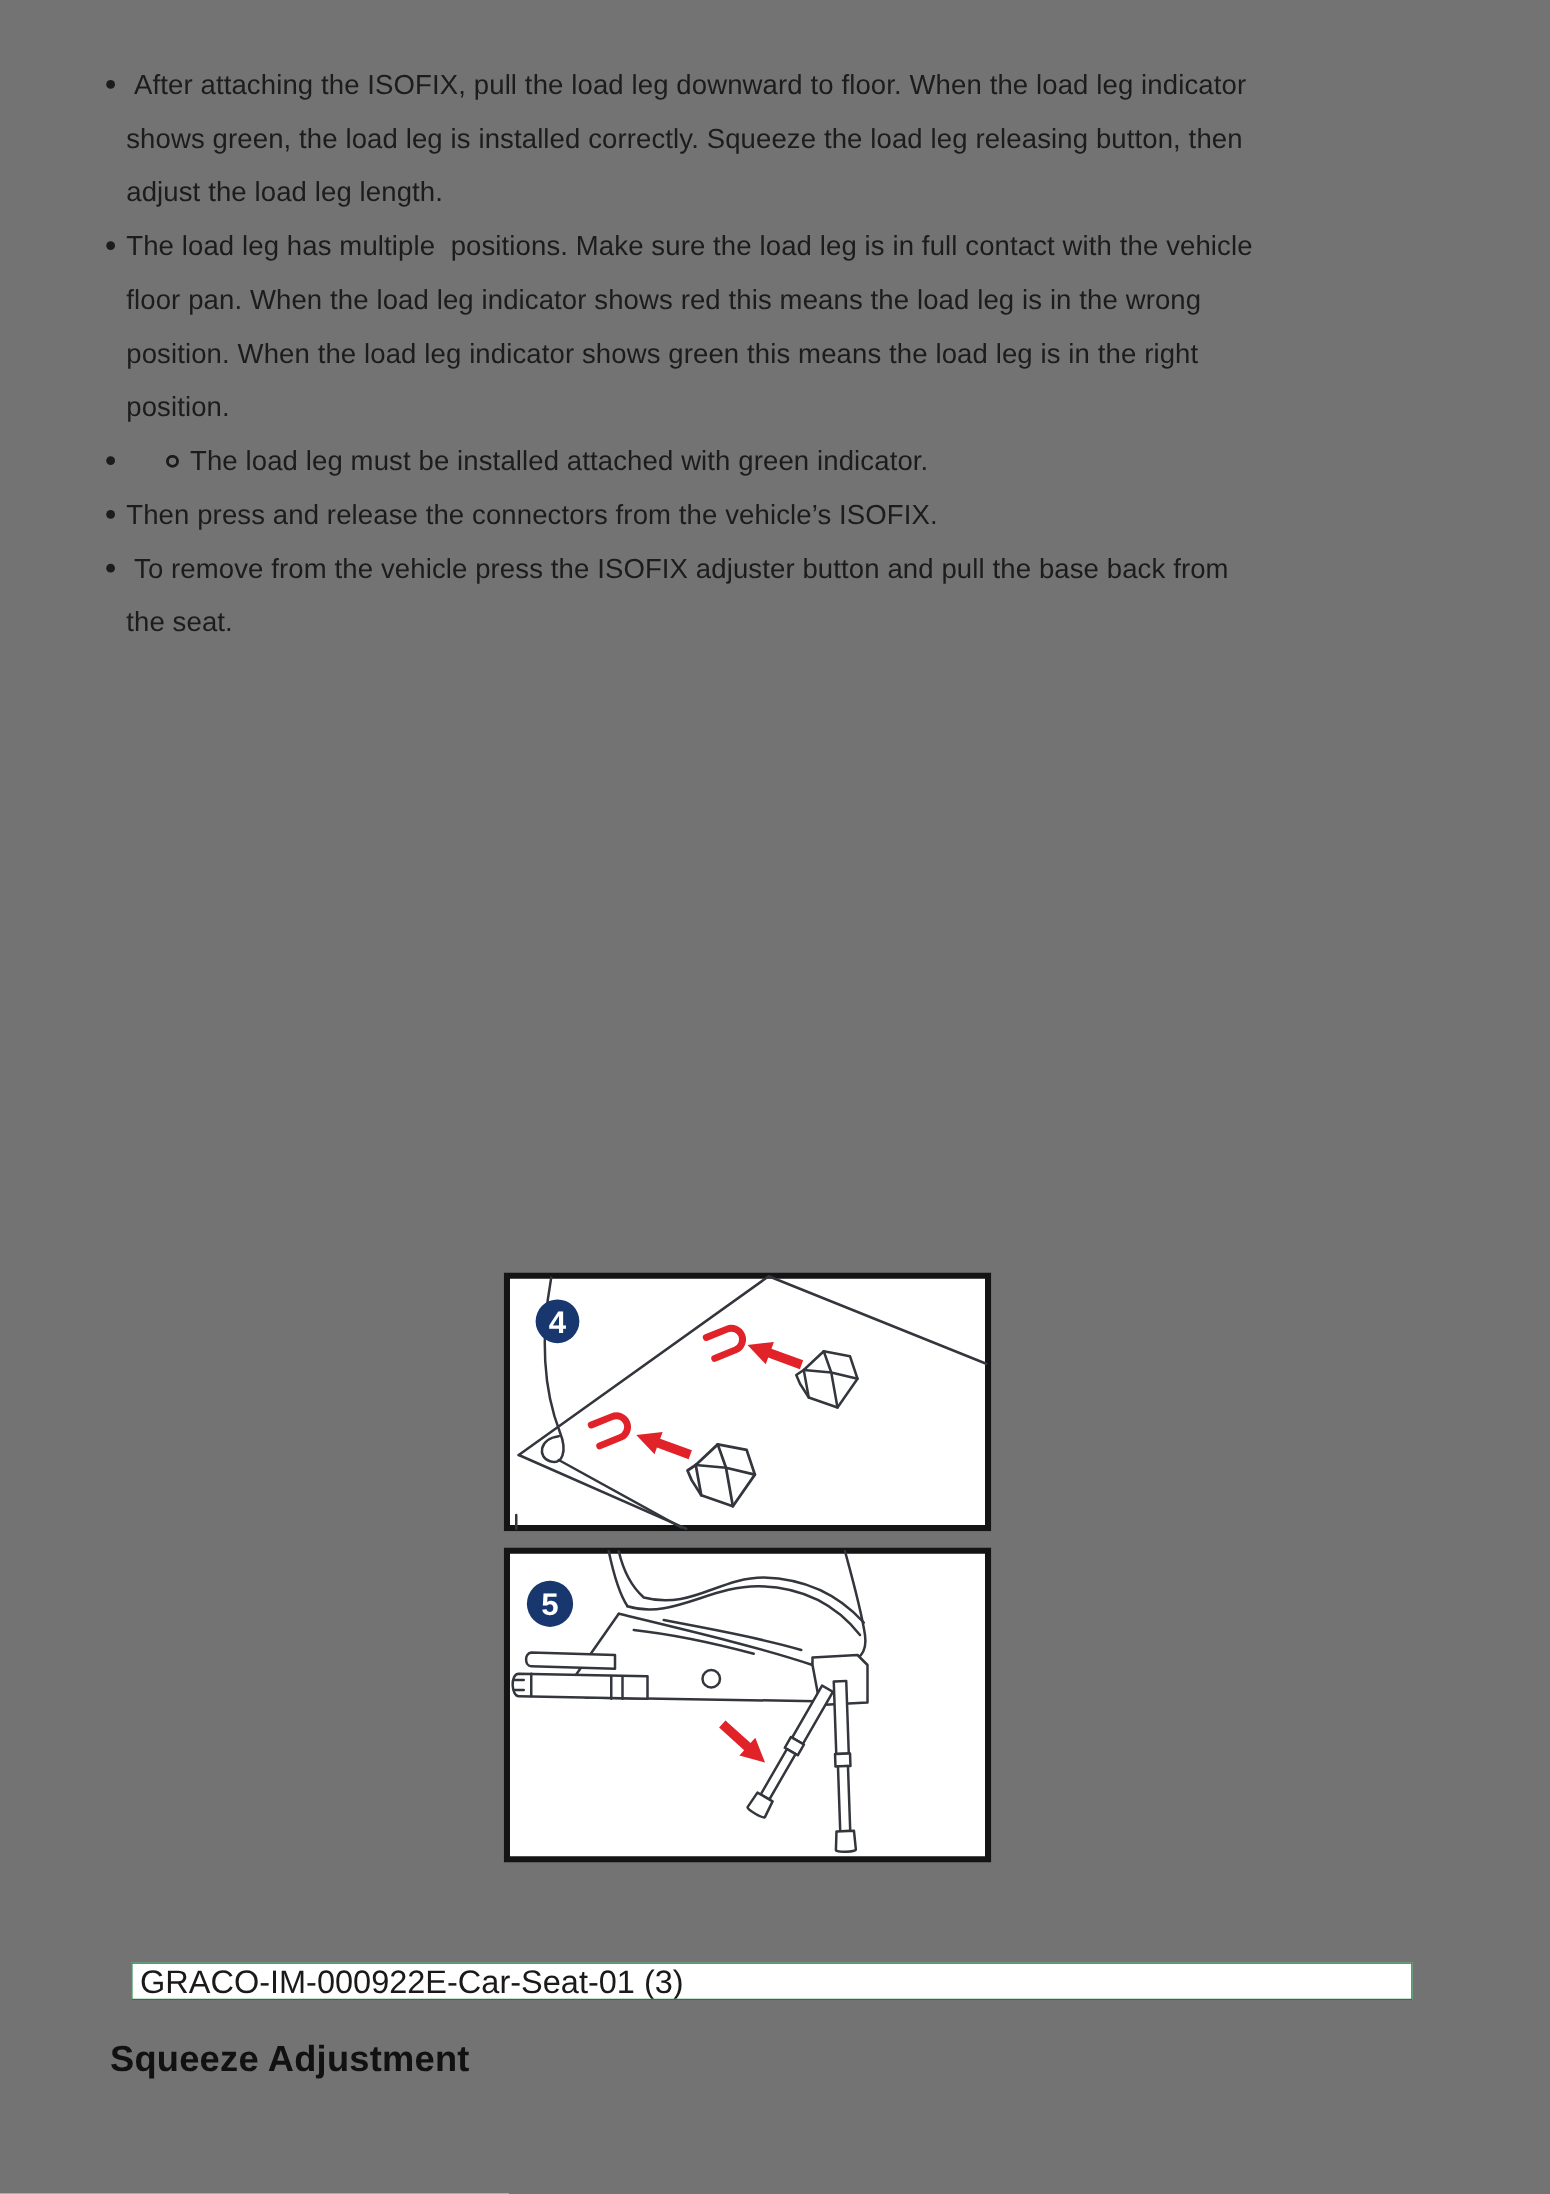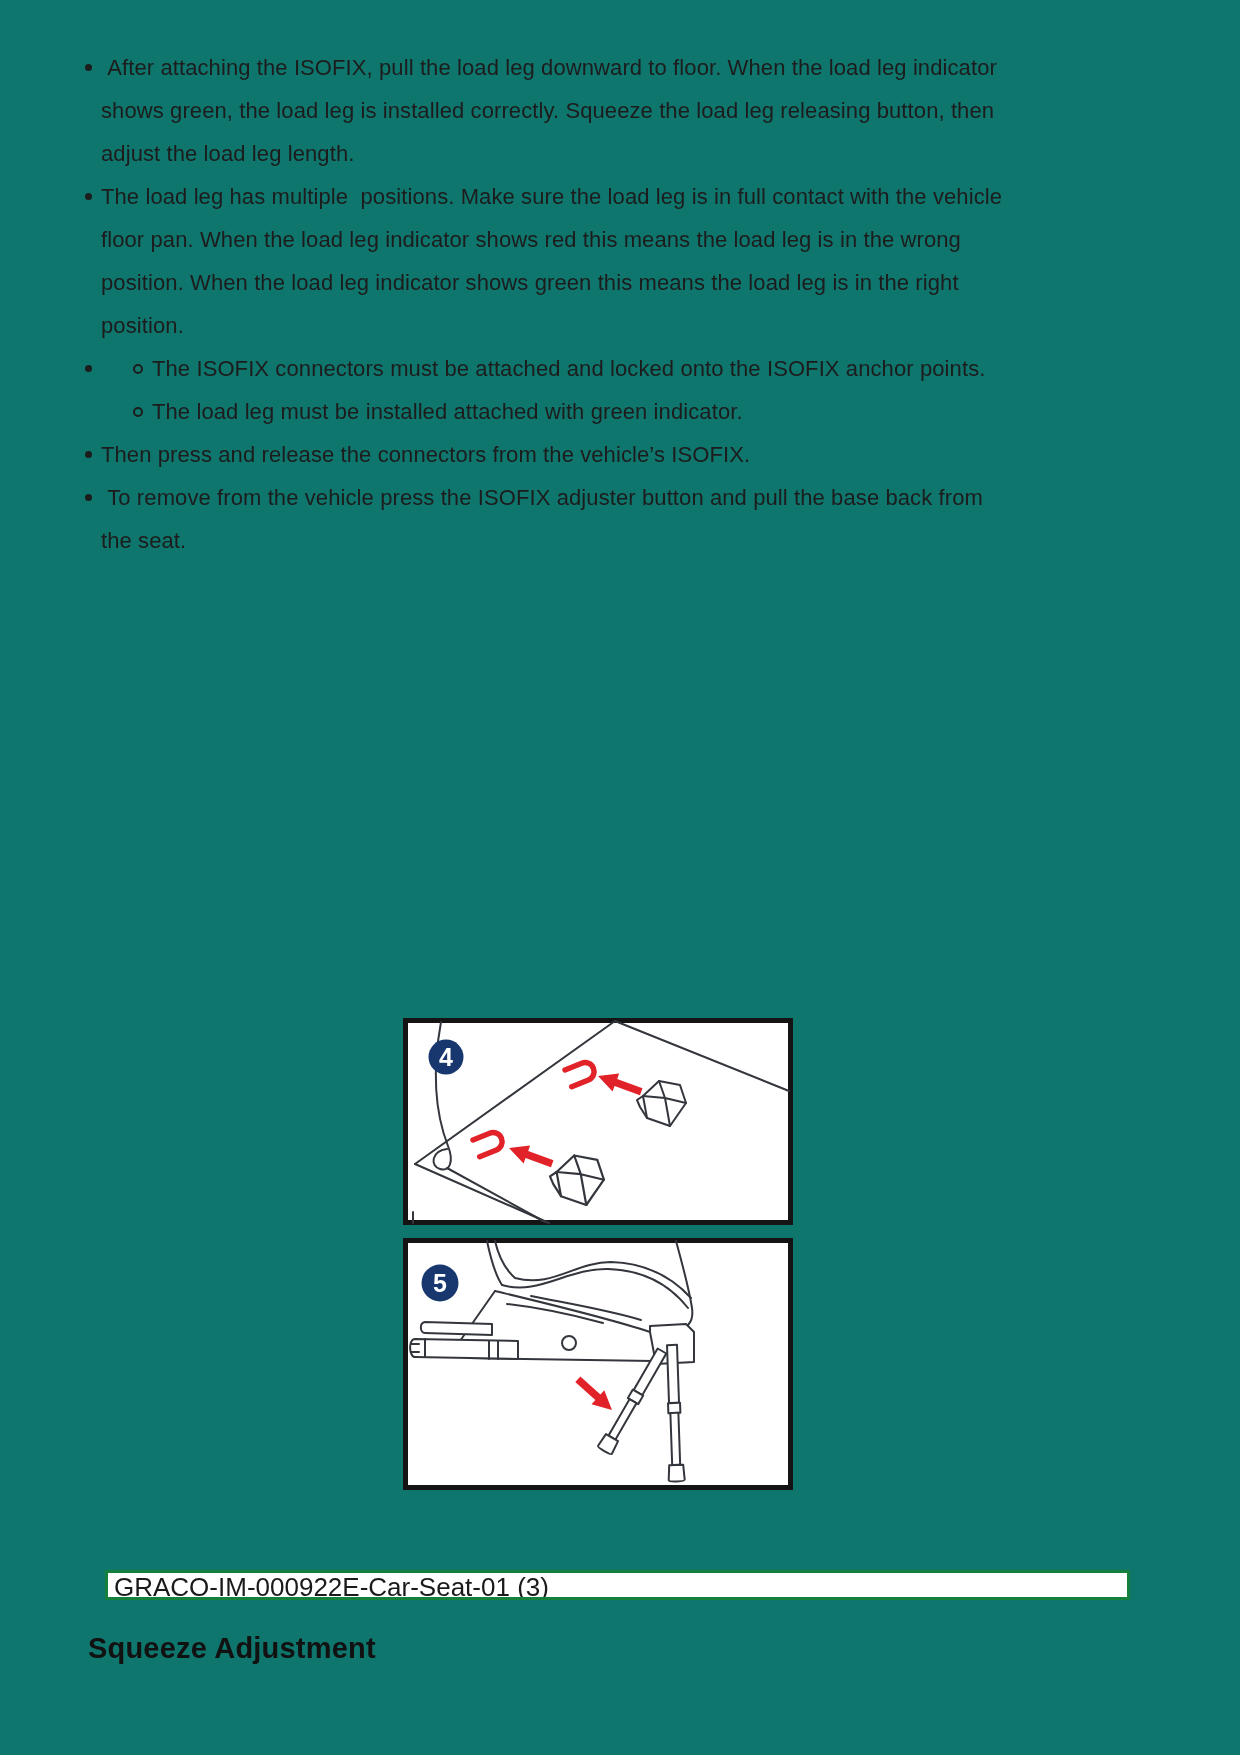--- a/index.html
+++ b/index.html
@@ -1,37 +1,37 @@
 <!DOCTYPE html>
 <html><head>
 <meta charset="utf-8">
 <style>
   html,body { margin:0; padding:0; background:#ffffff; }
   .page {
-    position:relative; width:1240px; height:1755px; background:#0f766e;
+    position:relative; width:1240px; height:1755px; background:#737373;
     font-family:"Liberation Sans", sans-serif; color:#1c1c1c; overflow:hidden;
   }
   .bullet-list { position:absolute; left:78px; top:46px; width:932px;
     font-size:22px; line-height:43px; letter-spacing:0.1px; }
   .bullet-list ul { margin:0; padding:0; list-style:none; }
   li { position:relative; }
   li.l1 { padding-left:23px; }
   li.l2 { margin-left:54px; padding-left:20px; }
   .marker { position:absolute; display:block; }
   .m1 { left:7px; top:18px; width:7px; height:7px; border-radius:50%; background:#1c1c1c; }
   .m2 { left:1px; top:17px; width:10px; height:10px; border-radius:50%;
         border:2px solid #1c1c1c; box-sizing:border-box; background:transparent; }
   .bullet-text { white-space:pre-wrap; }
   .figure { position:absolute; }
   .fig4 { left:403px; top:1018px; width:390px; height:207px; }
   .fig5 { left:403px; top:1238px; width:390px; height:252px; }
   .figure svg { display:block; width:100%; height:100%; }
   .caption-box {
     position:absolute; left:105px; top:1570px; width:1025px; height:30px;
-    border:3px solid #15803d; box-sizing:border-box; background:#ffffff;
+    border:1px solid #15803d; box-sizing:border-box; background:#ffffff;
     font-size:26px; line-height:28px; padding-left:6px; color:#1a1a1a;
     white-space:nowrap; overflow:hidden;
   }
   .heading {
     position:absolute; left:88px; top:1632px; font-size:29px; font-weight:bold;
     color:#111111; letter-spacing:0.2px;
   }
   .lineart { stroke:#33363c; fill:none; stroke-width:2; stroke-linecap:round; stroke-linejoin:round; }
   .lineart-fill { stroke:#33363c; fill:#ffffff; stroke-width:2; stroke-linejoin:round; }
   .redstroke { stroke:#e12228; fill:none; stroke-width:5.5; stroke-linecap:round; }
@@ -54,21 +54,20 @@
       </li>
       <li class="l1">
         <span class="marker m1"></span>
         <span class="bullet-text">The load leg has multiple  positions. Make sure the load leg is in full contact with the vehicle floor pan. When the load leg indicator shows red this means the load leg is in the wrong position. When the load leg indicator shows green this means the load leg is in the right position.</span>
       </li>
       <li class="l1">
         <span class="marker m1"></span>
       </li>
       <li class="l2">
         <span class="marker m2"></span>
-        <span class="bullet-text">The ISOFIX connectors must be attached and locked onto the ISOFIX anchor points.</span>
       </li>
       <li class="l2">
         <span class="marker m2"></span>
         <span class="bullet-text">The load leg must be installed attached with green indicator.</span>
       </li>
       <li class="l1">
         <span class="marker m1"></span>
         <span class="bullet-text">Then press and release the connectors from the vehicle’s ISOFIX.</span>
       </li>
       <li class="l1">

